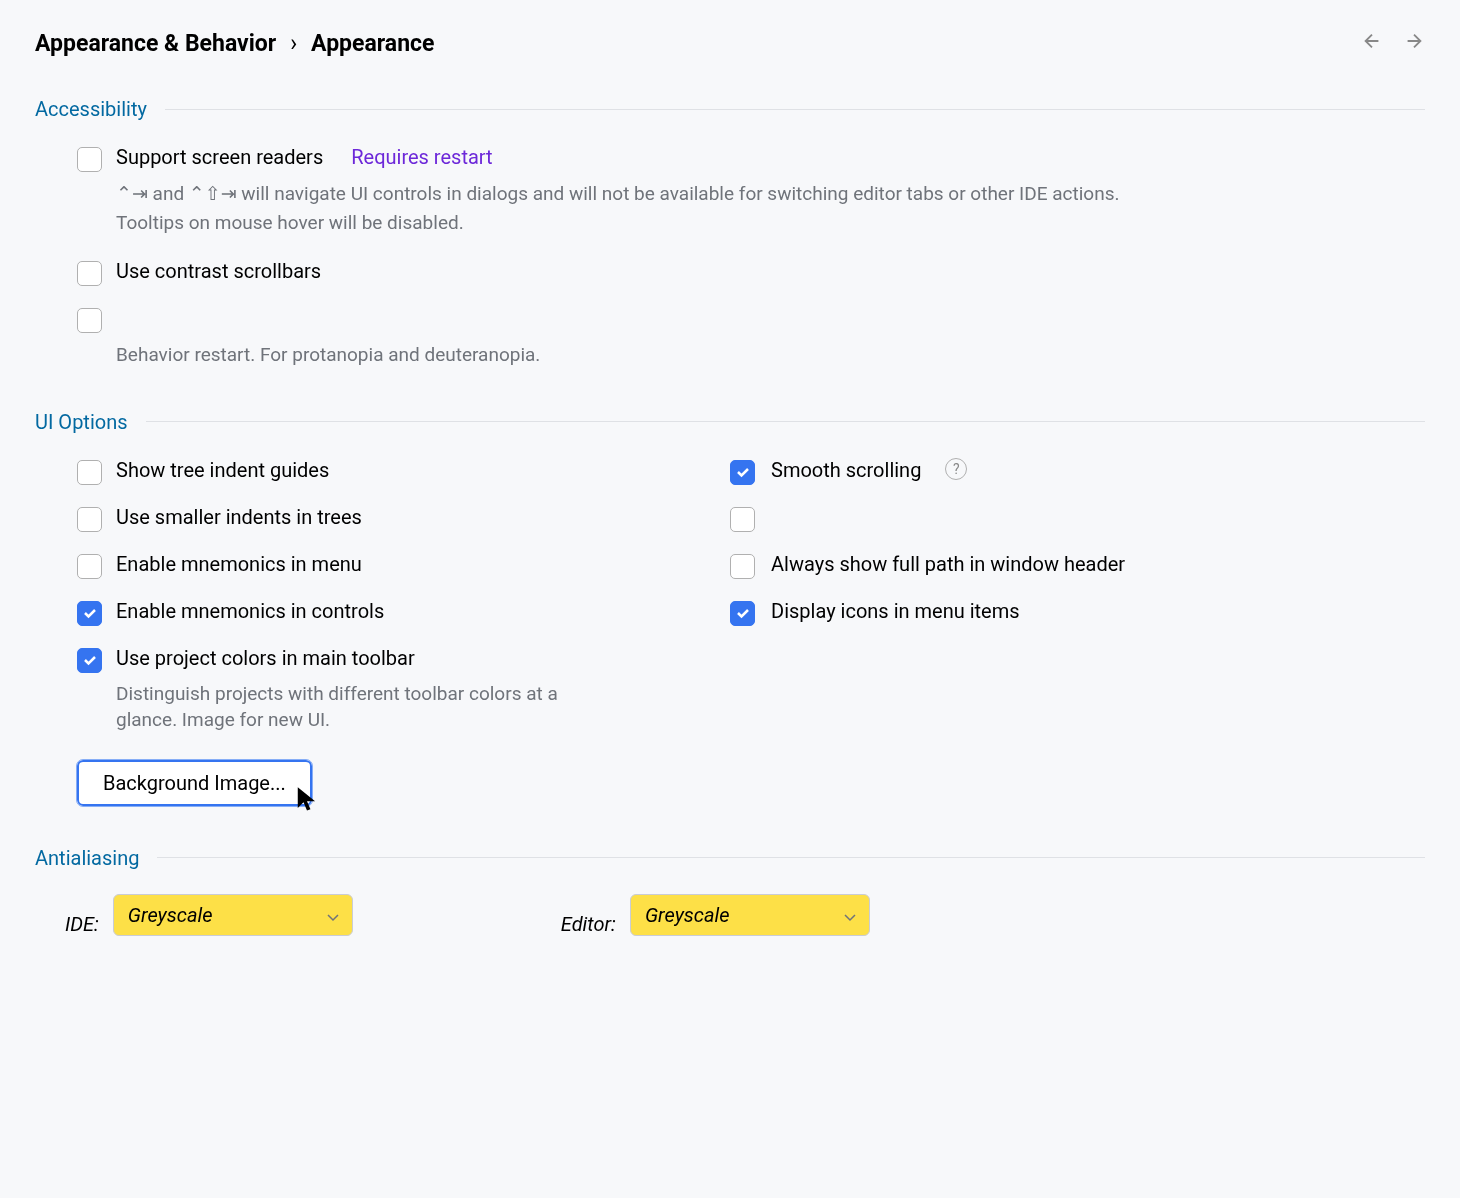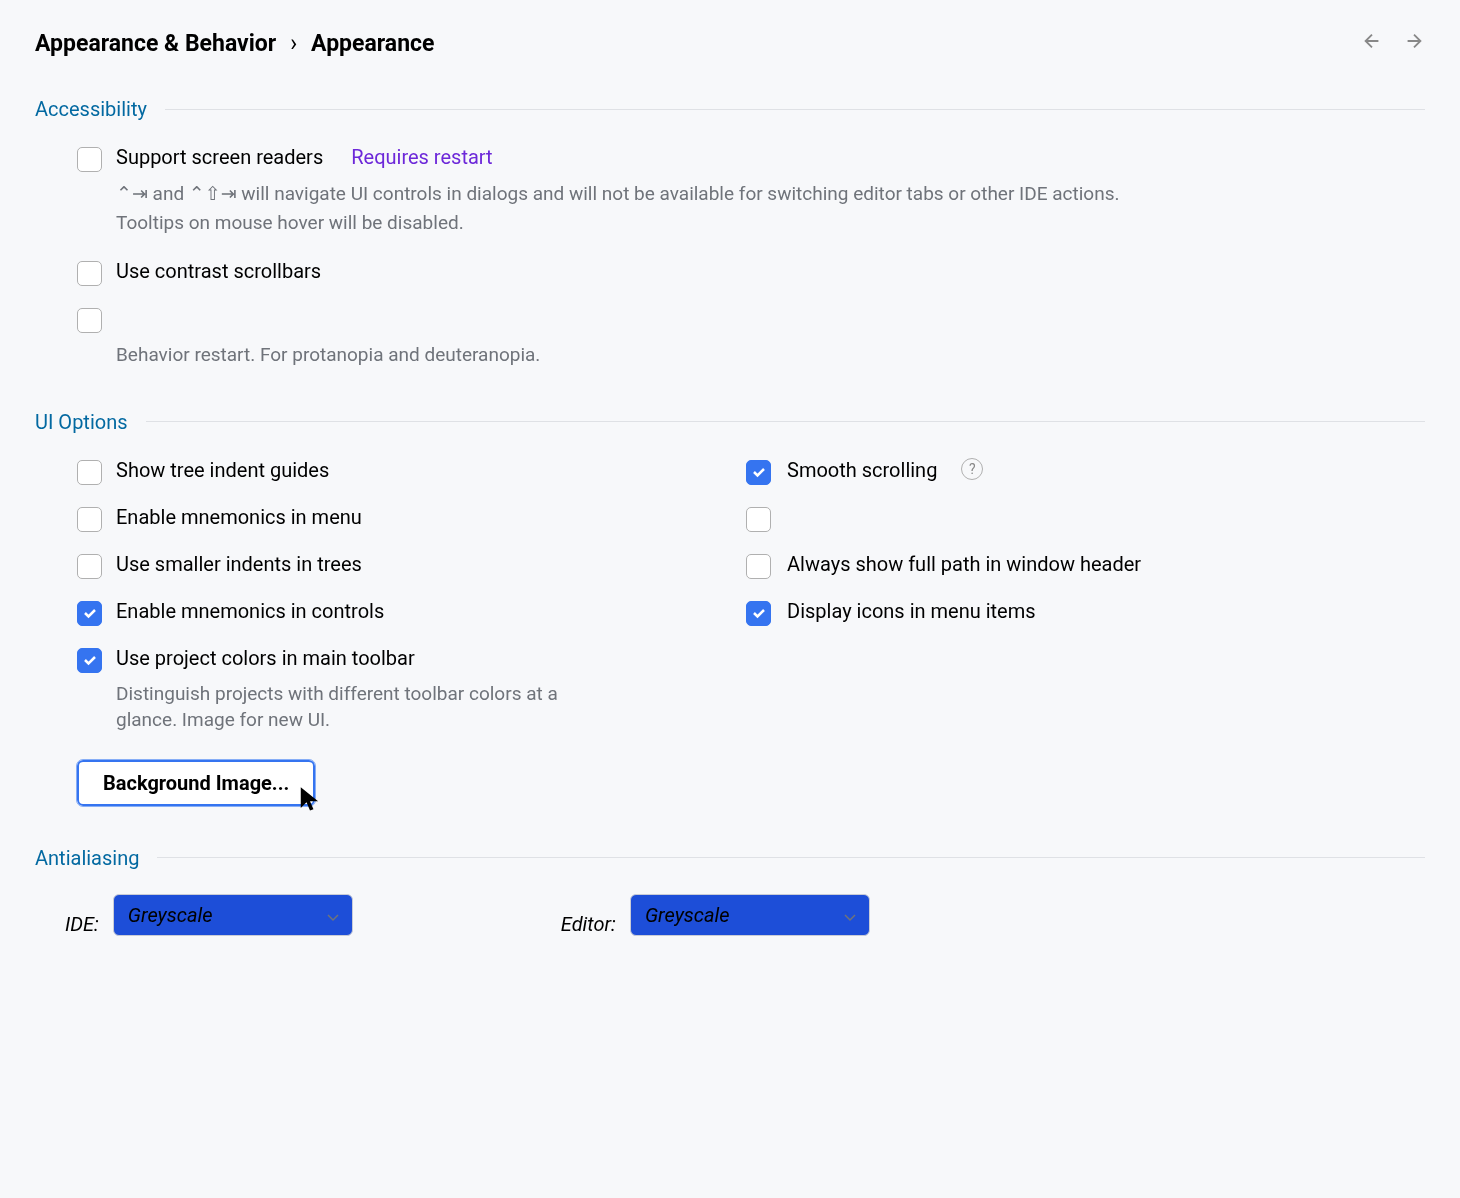--- a/index.html
+++ b/index.html
@@ -148,36 +148,35 @@
     }
     .two-col {
       display: grid;
       grid-template-columns: 1fr 1fr;
       column-gap: 0;
     }
     .col-left .option-row {
       margin-left: 42px;
     }
     .col-right .option-row {
-      margin-left: 16px;
+      margin-left: 0;
       gap: 16px;
     }
     .button-row {
       margin-left: 42px;
       margin-top: 26px;
     }
     .btn {
       padding: 9px 24px;
       font-size: 20px;
       background: #fff;
       border: 1px solid #c9ccd6;
       border-radius: 6px;
       cursor: pointer;
       font-family: inherit;
-      font-weight: bold;
     }
     .btn.focused {
       border: 2px solid #3574f0;
       outline: 1px solid #87aef6;
       outline-offset: 0px;
     }
     .cursor {
       position: relative;
       display: inline-block;
       width: 0;
@@ -202,21 +201,21 @@
       white-space: nowrap;
     }
     .aa-gap {
       width: 180px;
     }
     .select {
       display: flex;
       align-items: center;
       justify-content: space-between;
       padding: 8px 12px 8px 14px;
-      background: #1d4ed8;
+      background: #fde047;
       border: 1px solid #c9ccd6;
       border-radius: 6px;
       min-width: 240px;
       font-size: 20px;
       cursor: pointer;
     }
     .select-arrow {
       color: #6f737a;
     }
   </style>
@@ -292,27 +291,27 @@
       <div class="option-row">
         <div class="checkbox">
           
         </div>
         <span class="option-label">Show tree indent guides</span>
       </div>
       <div class="option-row">
         <div class="checkbox">
           
         </div>
+        <span class="option-label">Use smaller indents in trees</span>
+      </div>
+      <div class="option-row">
+        <div class="checkbox">
+          
+        </div>
         <span class="option-label">Enable mnemonics in menu</span>
-      </div>
-      <div class="option-row">
-        <div class="checkbox">
-          
-        </div>
-        <span class="option-label">Use smaller indents in trees</span>
       </div>
       <div class="option-row">
         <div class="checkbox checked">
           <svg viewBox="0 0 16 16" fill="none" stroke="#fff" stroke-width="2.5">
               <path d="M3 8l3.5 3.5L13 5"></path>
             </svg>
         </div>
         <span class="option-label">Enable mnemonics in controls</span>
       </div>
       <div class="option-row tight">

